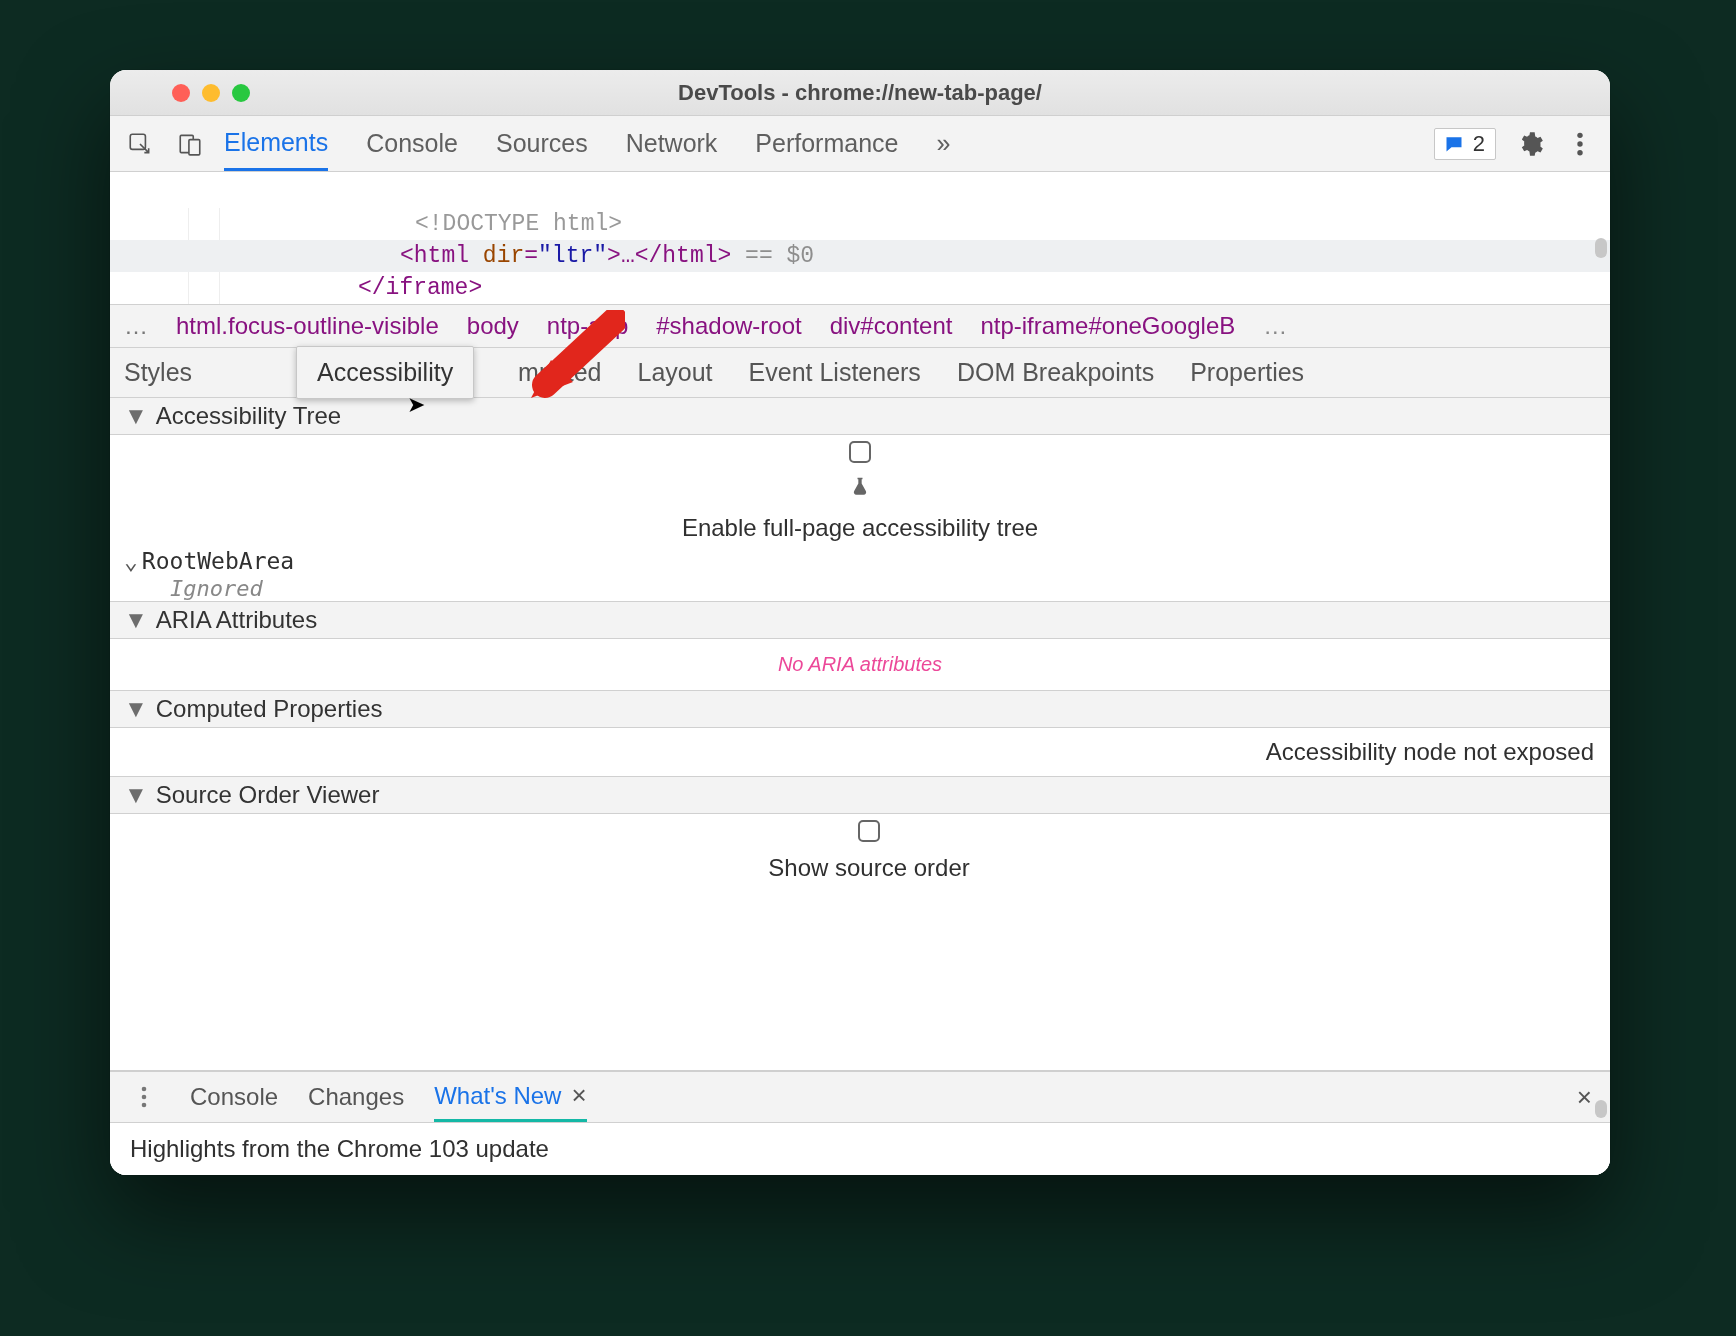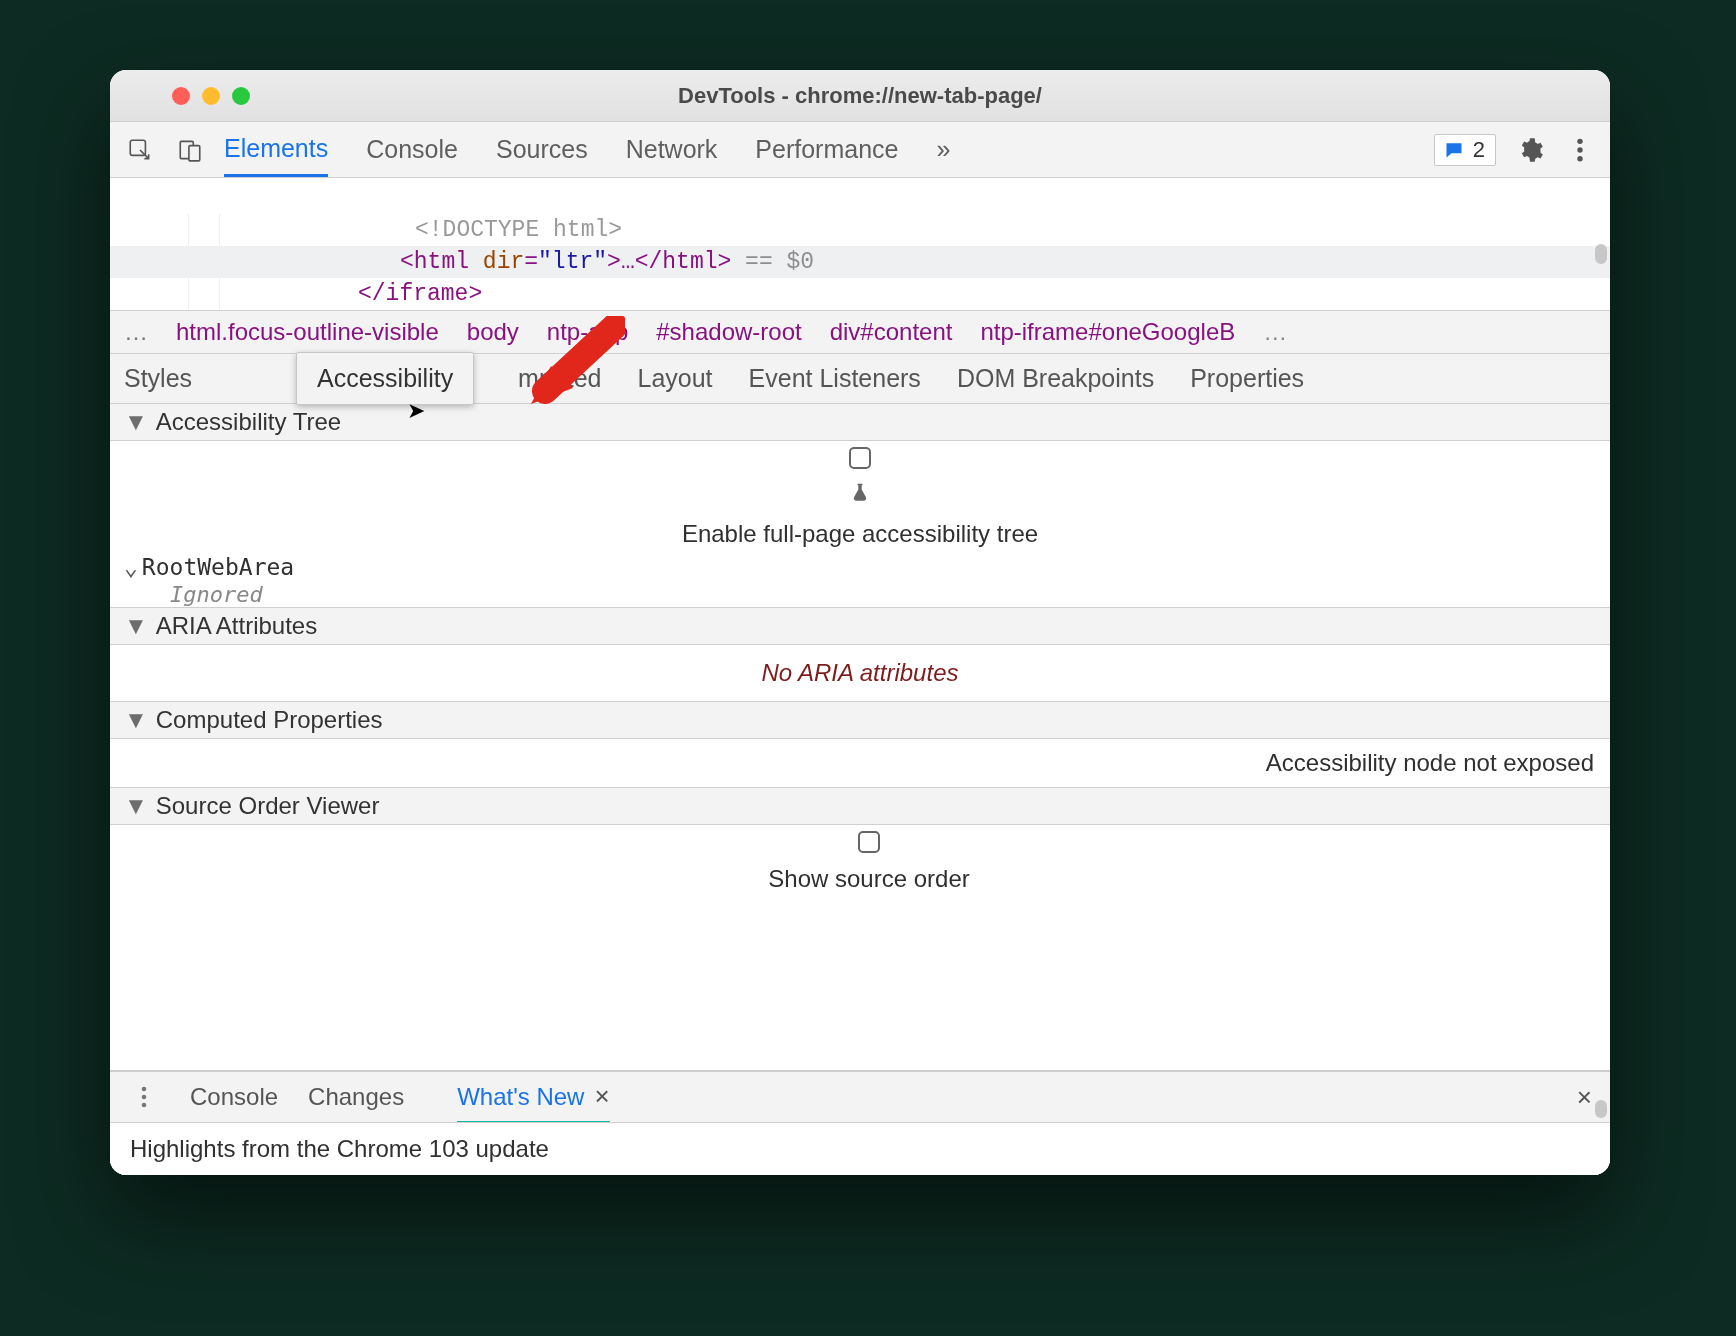--- a/index.html
+++ b/index.html
@@ -21,21 +21,21 @@
     height: 1105px;
     background: #fff;
     border-radius: 16px;
     box-shadow: 0 40px 90px rgba(0,0,0,.55), 0 0 0 1px rgba(0,0,0,.05);
     overflow: hidden;
     display: flex;
     flex-direction: column;
   }
   
   .titlebar {
-    height: 52px;
+    height: 46px;
     background: linear-gradient(#ececec,#e1e1e1);
     border-bottom: 1px solid #cfcfcf;
     display: flex;
     align-items: center;
     position: relative;
     padding-left: 44px;
   }
   .traffic { display:flex; gap:12px; padding-left:18px;}
   .tl { width:18px; height:18px; border-radius:50%; }
   .tl.red{background:#ff5f57;} .tl.yellow{background:#febc2e;} .tl.green{background:#28c840;}
@@ -99,30 +99,30 @@
     background:#f3f3f3; border-top:1px solid #d0d0d0; border-bottom:1px solid #d0d0d0;
     padding:4px 14px; display:flex; align-items:center; gap:8px; font-size:24px; color:#333;
   }
   .section-h .disc{color:#6d6d6d;}
   .row { padding:6px 14px; display:flex; align-items:center; gap:12px; font-size:24px;flex-direction:column;}
   .checkbox{width:22px;height:22px;border:2px solid #666;border-radius:5px;background:#fff;}
   .flask{color:#666;font-size:20px;}
   .treeitem{padding:0 14px 2px 14px; font-family:Menlo,Monaco,monospace; font-size:23px;}
   .treeitem .caret{color:#555; margin-right:4px;}
   .ignored{font-style:italic;color:#888; font-family:Menlo,Monaco,monospace; padding-left:60px;}
-  .empty{color:#7f1d1d;font-style:italic;text-align:center;padding:14px 12px;font-size:24px;}
+  .empty{color:#ec4899;font-style:italic;text-align:center;padding:14px 12px;font-size:20px;}
   .plain{padding:10px 16px; font-size:24px;text-align:right;}
   
   .flexgrow{flex:1;}
   .drawer{
     border-top:2px solid #cfcfcf; background:#f3f3f3;
   }
   .drawer-tabs{ height:50px; display:flex; align-items:center; gap:30px; padding:0 18px; font-size:24px; color:#555;}
   .drawer-tabs .dtab{display:flex;align-items:center;gap:10px;cursor:pointer;}
-  .drawer-tabs .dtab.active{color:#1a73e8;border-bottom:1px solid #14b8a6;height:100%;margin-left:23px;}
+  .drawer-tabs .dtab.active{color:#1a73e8;border-bottom:3px solid #14b8a6;height:100%;}
   .xbtn{color:#555;font-size:26px;}
   .drawer-body{background:#fff;padding:12px 20px;font-size:24px;border-top:1px solid #d0d0d0;}
   .thumb{position:absolute; right:3px; width:12px; background:#c7c7c7; border-radius:6px;}
 </style>
 </head>
 <body>
 
 <div class="window">
 
   <div class="titlebar">

